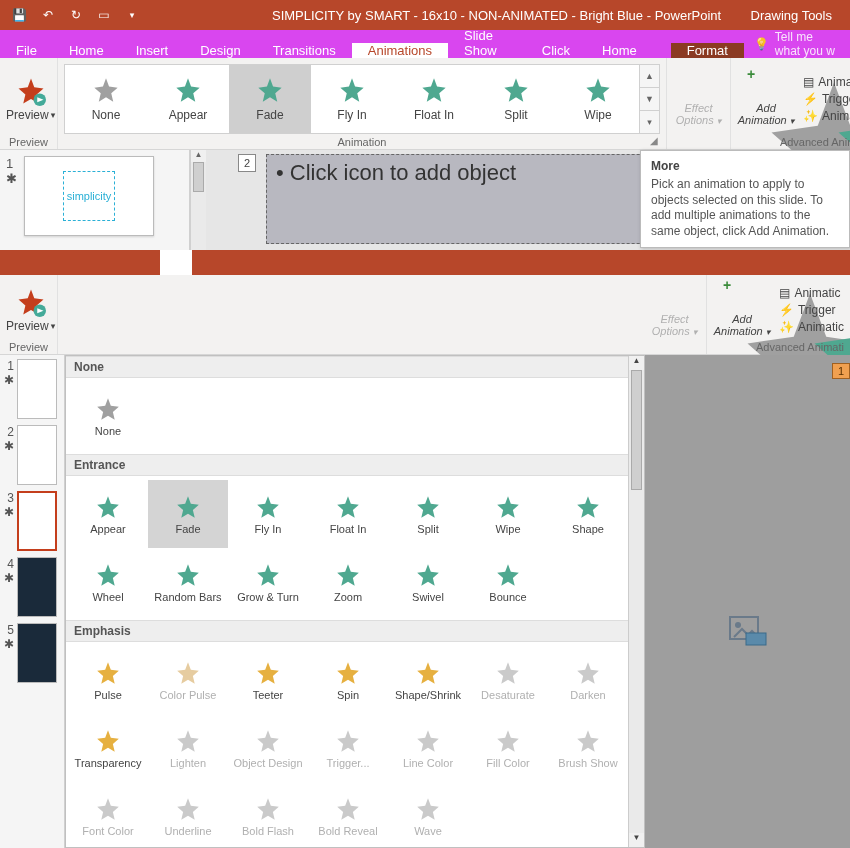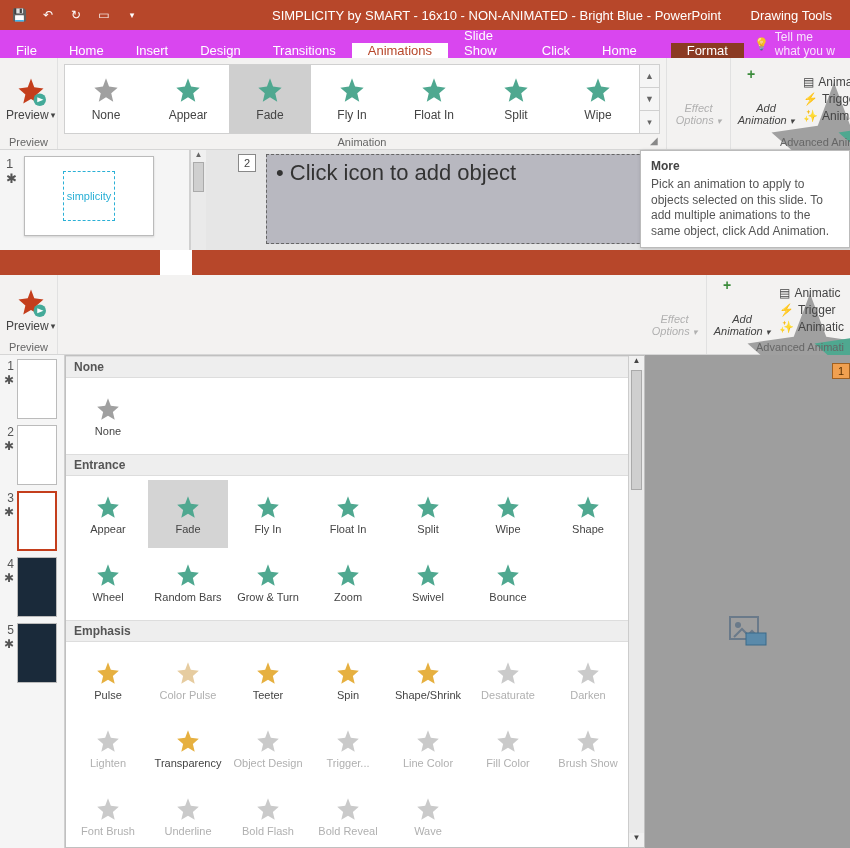--- a/index.html
+++ b/index.html
@@ -562,36 +562,36 @@
           <div class="lbl">Desaturate</div>
         </div>
         <div class="gp-item disabled">
           <div class="star lightgray">
             <svg class="starshape" viewBox="0 0 24 24">
               <use href="#star"></use>
             </svg>
           </div>
           <div class="lbl">Darken</div>
         </div>
+        <div class="gp-item">
+          <div class="star yellow">
+            <svg class="starshape" viewBox="0 0 24 24">
+              <use href="#star"></use>
+            </svg>
+          </div>
+          <div class="lbl">Transparency</div>
+        </div>
         <div class="gp-item disabled">
           <div class="star lightgray">
             <svg class="starshape" viewBox="0 0 24 24">
               <use href="#star"></use>
             </svg>
           </div>
           <div class="lbl">Lighten</div>
         </div>
-        <div class="gp-item">
-          <div class="star yellow">
-            <svg class="starshape" viewBox="0 0 24 24">
-              <use href="#star"></use>
-            </svg>
-          </div>
-          <div class="lbl">Transparency</div>
-        </div>
         <div class="gp-item disabled">
           <div class="star lightgray">
             <svg class="starshape" viewBox="0 0 24 24">
               <use href="#star"></use>
             </svg>
           </div>
           <div class="lbl">Object Design</div>
         </div>
         <div class="gp-item disabled">
           <div class="star lightgray">
@@ -624,21 +624,21 @@
             </svg>
           </div>
           <div class="lbl">Brush Show</div>
         </div>
         <div class="gp-item disabled">
           <div class="star lightgray">
             <svg class="starshape" viewBox="0 0 24 24">
               <use href="#star"></use>
             </svg>
           </div>
-          <div class="lbl">Font Brush</div>
+          <div class="lbl">Font Color</div>
         </div>
         <div class="gp-item disabled">
           <div class="star lightgray">
             <svg class="starshape" viewBox="0 0 24 24">
               <use href="#star"></use>
             </svg>
           </div>
           <div class="lbl">Underline</div>
         </div>
         <div class="gp-item disabled">

